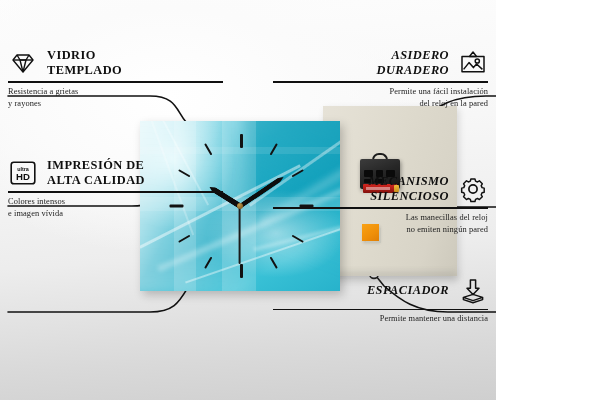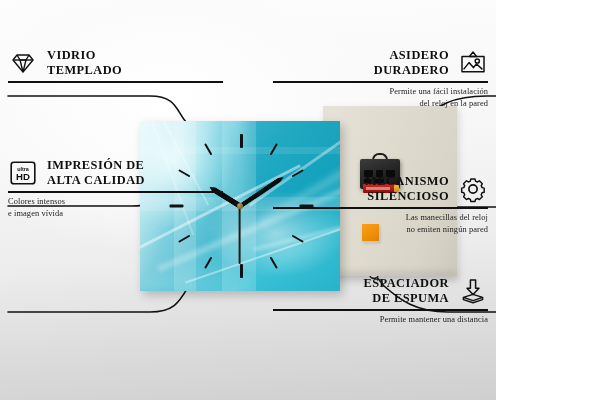--- a/index.html
+++ b/index.html
@@ -156,21 +156,21 @@
     margin-left:-3px; margin-top:-3px; border-radius:50%;
     background: radial-gradient(circle at 35% 30%, #c49a4a, #6d4d17);
   }
 
   
   .feature { position: absolute; width: 215px; }
   .feature.left  { left: 8px;  text-align: left; }
   .feature.right { right: 8px; text-align: right; }
 
   .feat-head { display:flex; align-items:center; gap:9px; }
-  .feature.right .feat-head { flex-direction: row-reverse; }
+  .feature.right .feat-head { flex-direction: row-reverse; font-style: italic; }
 
   .feat-icon {
     width: 30px; height: 30px;
     flex: 0 0 30px;
     display:flex; align-items:center; justify-content:center;
     color:#111;
   }
   .feat-icon svg { display:block; }
 
   .feat-title {
@@ -302,20 +302,24 @@
             <path d="M11 9 H17"></path>
           </g>
         </svg>
       </div>
       <div class="feat-title">
         <div>VIDRIO</div>
         <div>TEMPLADO</div>
       </div>
     </div>
     <div class="feat-rule"></div>
+    <div class="feat-desc">
+      <div>Resistencia a grietas</div>
+      <div>y rayones</div>
+    </div>
   </div>
 
   <div class="feature left" id="f-impresion">
     <div class="feat-head">
       <div class="feat-icon">
         <svg width="28" height="26" viewBox="0 0 28 26">
           <rect x="2.2" y="2.2" width="23.6" height="21.6" rx="2.6" fill="none" stroke="#111" stroke-width="1.6"></rect>
           <text x="14" y="11" text-anchor="middle" font-family="Liberation Sans, sans-serif" font-size="5.4" font-weight="bold" fill="#111">ultra</text>
           <text x="14" y="20.4" text-anchor="middle" font-family="Liberation Sans, sans-serif" font-size="9.6" font-weight="bold" fill="#111">HD</text>
         </svg>
@@ -385,21 +389,20 @@
         <svg width="28" height="26" viewBox="0 0 28 26">
           <g fill="none" stroke="#111" stroke-width="1.5" stroke-linejoin="round">
             <path d="M11.4 2 h5.2 v8.2 h3.4 L14 16.4 L8 10.2 h3.4 z"></path>
             <path d="M14 16.4 L23.6 19.4 L14 22.6 L4.4 19.4 Z"></path>
             <path d="M4.4 19.4 v2.2 L14 24.8 L23.6 21.6 v-2.2"></path>
           </g>
         </svg>
       </div>
       <div class="feat-title">
         <div>ESPACIADOR</div>
-        <div>DE ESPUMA</div>
       </div>
     </div>
     <div class="feat-rule"></div>
     <div class="feat-desc">
       <div>Permite mantener una distancia</div>
     </div>
   </div>
 
 </div>
 

